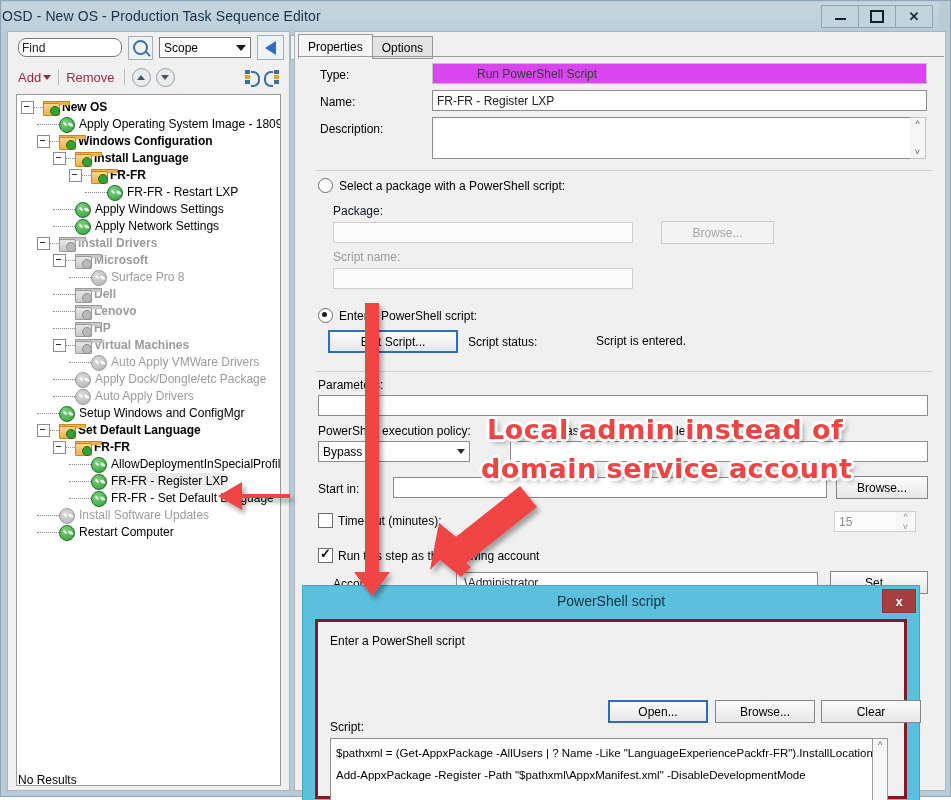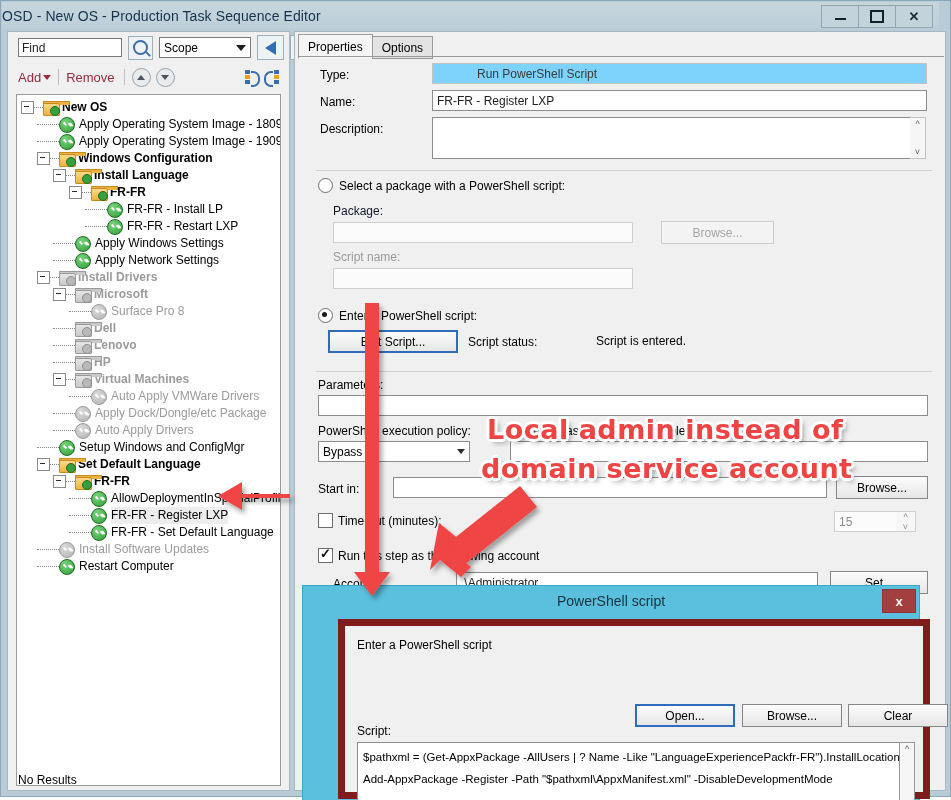--- a/index.html
+++ b/index.html
@@ -66,21 +66,21 @@
   .txtbox {
     border: 1px solid #7a7a7a;
     background: #fff;
     height: 19px;
     font-size: 12px;
     padding: 0 3px;
     box-sizing: border-box;
     display: flex; align-items: center;
     color: #222;
   }
-  #find-input { width: 104px; }
+  #find-input { width: 104px; border-radius: 8px; }
   .tool-sq {
     width: 23px; height: 22px;
     border: 1px solid #9fb0ba;
     background: #eef2f5;
     display: flex; align-items: center; justify-content: center;
   }
   .magnifier {
     width: 11px; height: 11px;
     border: 2px solid #3d6ea8;
     border-radius: 50%;
@@ -241,21 +241,21 @@
   .field {
     position: absolute;
     border: 1px solid #8c8c8c;
     background: #fff;
     box-sizing: border-box;
     display: flex; align-items: center;
     padding: 0 4px;
     font-size: 12px;
     color: #222;
   }
-  .field.readonly { background: #7dd3fc; border-color: #c2c2c2; color: #3a3a3a; padding-left: 44px; }
+  .field.readonly { background: #d946ef; border-color: #c2c2c2; color: #3a3a3a; padding-left: 44px; }
   .field.disabled { background: #fbfbfb; border-color: #cfcfcf; }
   .btn {
     position: absolute;
     border: 1px solid #868686;
     background: linear-gradient(#fcfcfc,#e6e6e6);
     display:flex;align-items:center;justify-content:center;
     font-size:12px; box-sizing: border-box;
   }
   .btn.disabled { color:#a6a6a6; border-color:#cccccc; background:#f3f3f3;}
   .btn.focused { border: 2px solid #2f6dba; }
@@ -315,21 +315,21 @@
     font-size:14px; color:#15303c;
   }
   #ps-close {
     position:absolute; right:3px; top:3px; width:32px;height:22px;
     background:#a43f3f; border:1px solid #8e3434;
     display:flex;align-items:center;justify-content:center;
     color:#fff; font-weight:bold; font-size:13px;
   }
   #ps-body {
     position:absolute; left:12px; top:33px; width:592px; height:180px;
-    background:#f0f0f0; border:7px solid #7f1d1d; box-sizing:border-box;margin-left:23px;
+    background:#f0f0f0; border:3px solid #7f1d1d; box-sizing:border-box;
   }
   .ps-btn {
     position:absolute; height:23px; width:100px;
     border:1px solid #868686; background:linear-gradient(#fcfcfc,#e6e6e6);
     display:flex;align-items:center;justify-content:center;font-size:12px;
     box-sizing:border-box;
   }
   .ps-btn.focused { border:2px solid #2f6dba; }
   #ps-script-box {
     position:absolute; left:12px; top:116px; width:558px; height:64px;
@@ -439,26 +439,20 @@
             <span class="chk"></span>
           </span>
           <span class="lbl">New OS</span>
         </div>
         <div class="tnode">
           <span class="spc" style="width: 20px;"></span>
           <span class="dotline" style="width: 22px;"></span>
           <span class="ico-check"></span>
           <span class="lbl">Apply Operating System Image - 1809</span>
         </div>
-        <div class="tnode">
-          <span class="spc" style="width: 20px;"></span>
-          <span class="dotline" style="width: 22px;"></span>
-          <span class="ico-check"></span>
-          <span class="lbl">Apply Operating System Image - 1909</span>
-        </div>
         <div class="tnode bold">
           <span class="spc" style="width: 20px;"></span>
           <span class="expander"></span>
           <span class="dotline"></span>
           <span class="ico-folder">
             <span class="tab"></span>
             <span class="fold"></span>
             <span class="chk"></span>
           </span>
           <span class="lbl">Windows Configuration</span>
@@ -477,26 +471,20 @@
         <div class="tnode bold">
           <span class="spc" style="width: 52px;"></span>
           <span class="expander"></span>
           <span class="dotline"></span>
           <span class="ico-folder">
             <span class="tab"></span>
             <span class="fold"></span>
             <span class="chk"></span>
           </span>
           <span class="lbl">FR-FR</span>
-        </div>
-        <div class="tnode">
-          <span class="spc" style="width: 68px;"></span>
-          <span class="dotline" style="width: 22px;"></span>
-          <span class="ico-check"></span>
-          <span class="lbl">FR-FR - Install LP</span>
         </div>
         <div class="tnode">
           <span class="spc" style="width: 68px;"></span>
           <span class="dotline" style="width: 22px;"></span>
           <span class="ico-check"></span>
           <span class="lbl">FR-FR - Restart LXP</span>
         </div>
         <div class="tnode">
           <span class="spc" style="width: 36px;"></span>
           <span class="dotline" style="width: 22px;"></span>

